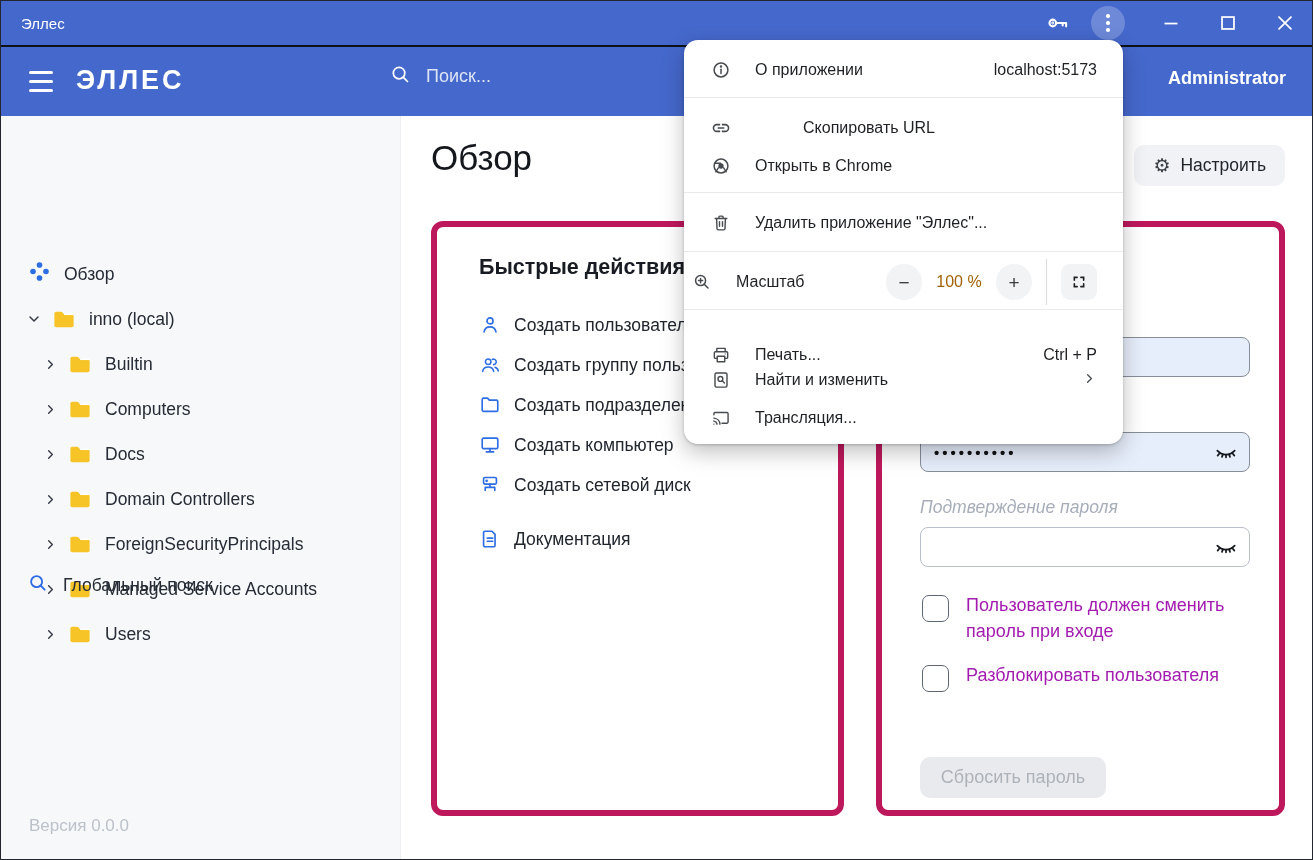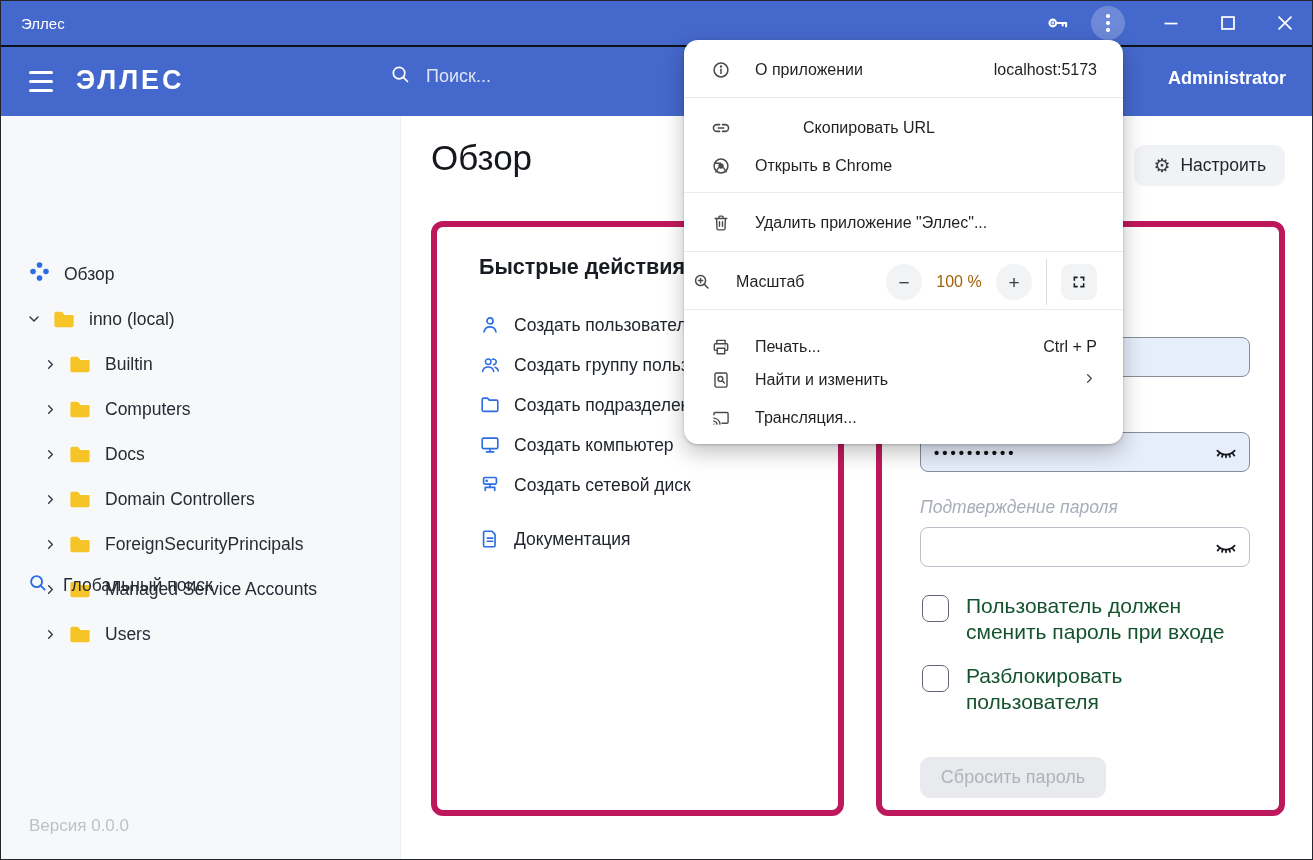--- a/index.html
+++ b/index.html
@@ -55,35 +55,35 @@
   .pw-card { left:474px; width:409px; }
   .field { position:absolute; left:38px; width:330px; height:40px; border-radius:8px; border:1px solid #878E98; background:#fff; display:flex; align-items:center; padding:0 40px 0 13px; }
   .field.autofill { background:#E7EEFB; }
   .field .dots { font-size:15px; font-weight:700; color:#111; letter-spacing:3px; }
   .eye-btn { position:absolute; right:10px; top:7px; width:26px; height:26px; border:none; background:transparent; cursor:pointer; padding:0; }
   .f1 { top:110px; } .f2 { top:205px; } .f3 { top:300px; border-color:#B9C0C9; }
   .pw-label { position:absolute; left:38px; top:270px; font-size:17.5px; color:#A7AEBA;font-style:italic; }
   .cb-row { position:absolute; left:40px; display:flex; gap:17px; cursor:pointer; }
   .cb1 { top:366px; } .cb2 { top:436px; }
   .cb-box { width:27px; height:27px; border:1.7px solid #5E6675; border-radius:7px; background:#fff; flex:none; margin-top:2px; }
-  .cb-lbl { width:270px; font-size:21px; line-height:25.5px; color:#14532d; }
+  .cb-lbl { width:270px; font-size:18px; line-height:25.5px; color:#a21caf; }
   .reset-btn { position:absolute; left:38px; top:530px; width:186px; height:41px; border:none; border-radius:10px; background:#E9EAED; color:#AEB3BA; font-size:18px; font-family:"Liberation Sans",sans-serif; }
 
   
   .menu { position:absolute; left:683px; top:39px; width:439px; height:404px; background:#fff; border-radius:14px; box-shadow:0 1px 3px rgba(0,0,0,.2), 0 8px 22px rgba(0,0,0,.25); z-index:50; }
   .mrow { position:absolute; left:0; right:0; height:38px; display:flex; align-items:center; padding:0 26px 0 27px; cursor:pointer; }
   .mico { width:20px; height:20px; margin-right:24px; flex:none; color:#474B4F; display:flex; align-items:center; justify-content:center; }
   .mlabel { font-size:16px; color:#1E2023; white-space:nowrap; }
   .mtrail { margin-left:auto; font-size:16px; color:#1E2023; }
   .mdiv { position:absolute; left:0; right:0; height:1px; background:#E9EAEC; }
   .r-about { top:11px; } .d1 { top:57px; }
   .r-copy { top:69px;gap:48px; } .r-chrome { top:107px; } .d2 { top:152px; }
   .r-uninstall { top:164px; } .d3 { top:211px; }
   .r-zoom { top:217px; height:50px;padding-left:8px; } .d4 { top:269px; }
-  .r-print { top:288px;align-items:center; } .r-find { top:321px; } .r-cast { top:359px; }
+  .r-print { top:296px;align-items:center; } .r-find { top:321px; } .r-cast { top:359px; }
   .zbtn { width:36px; height:36px; border-radius:50%; background:#F1F3F4; border:none; font-size:19px; color:#3c4043; font-family:"Liberation Sans",sans-serif; cursor:pointer; line-height:1; }
   .zval { width:74px; text-align:center; font-size:16px; color:#a16207; }
   .vsep { width:1px; height:46px; background:#D9DCE0; margin:0 14px; }
   .fsbtn { width:36px; height:36px; border-radius:9px; background:#F1F3F4; border:none; cursor:pointer; display:flex; align-items:center; justify-content:center; }
 </style>
 </head>
 <body>
 
 <div class="titlebar">
   <span class="titlebar-title">Эллес</span>

